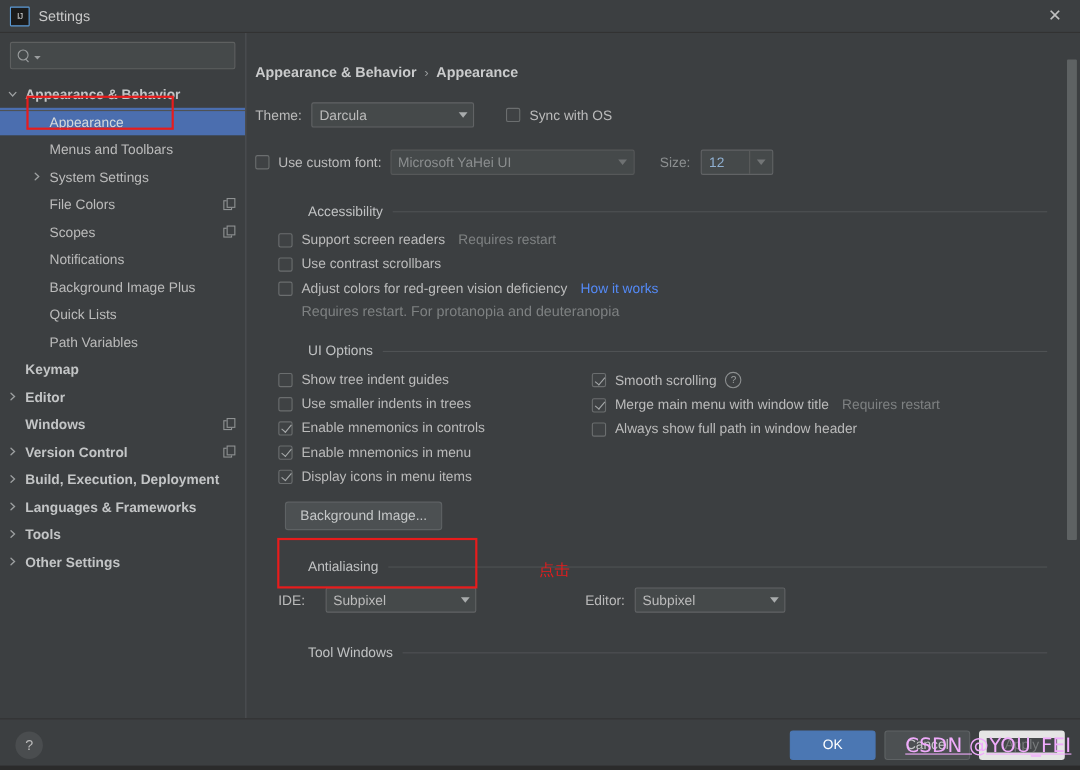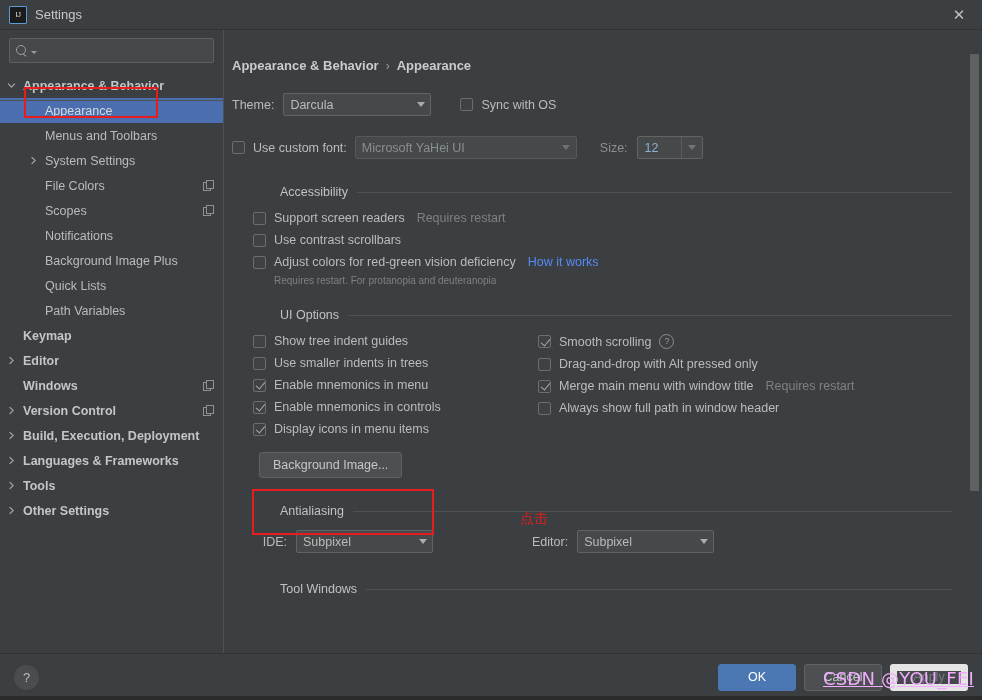--- a/index.html
+++ b/index.html
@@ -263,21 +263,21 @@
     position: absolute;
     left: 3.5px; top: 0.5px;
     width: 4px; height: 8px;
     border: solid #A7AAAB;
     border-width: 0 1.6px 1.6px 0;
     transform: rotate(40deg);
   }
   .cb-label { font-size: 12.5px; color: #BBBBBB; white-space: nowrap; }
   .hint { font-size: 12.5px; color: #7E8182; margin-left: 12px; white-space: nowrap; }
   .link { font-size: 12.5px; color: #548AF7; margin-left: 12px; white-space: nowrap; }
-  .sub-note { font-size: 10px; color: #7E8182; margin-left: 21px; margin-top: -2px; margin-bottom: 8px; }
+  .sub-note { font-size: 13px; color: #7E8182; margin-left: 21px; margin-top: -2px; margin-bottom: 8px; }
 
   .help-circle {
     width: 13px; height: 13px;
     border: 1px solid #8C8F90;
     border-radius: 50%;
     display: inline-flex; align-items: center; justify-content: center;
     font-size: 9px; color: #9DA0A1;
     margin-left: 8px;
     flex: 0 0 13px;
     line-height: 1;
@@ -608,62 +608,58 @@
               <div class="cb-item">
                 <span class="cb"></span>
                 <span class="cb-label">Show tree indent guides</span>
               </div>
               <div class="cb-item">
                 <span class="cb"></span>
                 <span class="cb-label">Use smaller indents in trees</span>
               </div>
               <div class="cb-item">
                 <span class="cb checked"></span>
-                <span class="cb-label">Enable mnemonics in menu</span>
+                <span class="cb-label">Enable mnemonics in controls</span>
               </div>
               <div class="cb-item">
                 <span class="cb checked"></span>
-                <span class="cb-label">Enable mnemonics in controls</span>
+                <span class="cb-label">Enable mnemonics in menu</span>
               </div>
               <div class="cb-item">
                 <span class="cb checked"></span>
                 <span class="cb-label">Display icons in menu items</span>
               </div>
             </div>
           <div class="col-right" id="ui-right">
               <div class="cb-item">
                 <span class="cb checked"></span>
                 <span class="cb-label">Smooth scrolling</span>
                 <span class="help-circle">?</span>
               </div>
               <div class="cb-item">
-                <span class="cb"></span>
-                <span class="cb-label">Drag-and-drop with Alt pressed only</span>
-              </div>
-              <div class="cb-item">
                 <span class="cb checked"></span>
                 <span class="cb-label">Merge main menu with window title</span>
                 <span class="hint">Requires restart</span>
               </div>
               <div class="cb-item">
                 <span class="cb"></span>
                 <span class="cb-label">Always show full path in window header</span>
               </div>
             </div>
         </div>
         <div style="padding-left:27px; margin-top:8px;">
           <button class="btn-plain">Background Image...</button>
         </div>
 
         <div class="section" style="margin-top:26px;">
           <span class="title">Antialiasing</span>
           <span class="rule"></span>
         </div>
         <div class="row" style="padding-left:21px;">
-          <span class="lbl" style="width:34px; text-align:right;">IDE:</span>
+          <span class="lbl" style="width:34px; text-align:left;">IDE:</span>
           <span class="combo" style="width:137px; margin-left:9px;">
             <span class="val">Subpixel</span>
             <span class="arrow-cell">
                 <span class="arrow"></span>
               </span>
           </span>
           <span class="lbl" style="margin-left:99px;">Editor:</span>
           <span class="combo" style="width:137px; margin-left:9px;">
             <span class="val">Subpixel</span>
             <span class="arrow-cell">
@@ -691,14 +687,14 @@
       <button class="btn-dlg btn-cancel">Cancel</button>
       <button class="btn-dlg btn-apply">Apply</button>
     </div>
     <div class="watermark">CSDN @YOU_FEI</div>
   </div>
 
   <div class="bottom-strip"></div>
 
   <div class="annot-box" style="left:24px; top:87px; width:134px; height:31px;"></div>
   <div class="annot-box" style="left:252px; top:489px; width:182px; height:46px;"></div>
-  <div class="annot-text" style="left:520px; top:510px;">点击</div>
+  <div class="annot-text" style="left:490px; top:510px;">点击</div>
 </div>
 
 </body></html>

